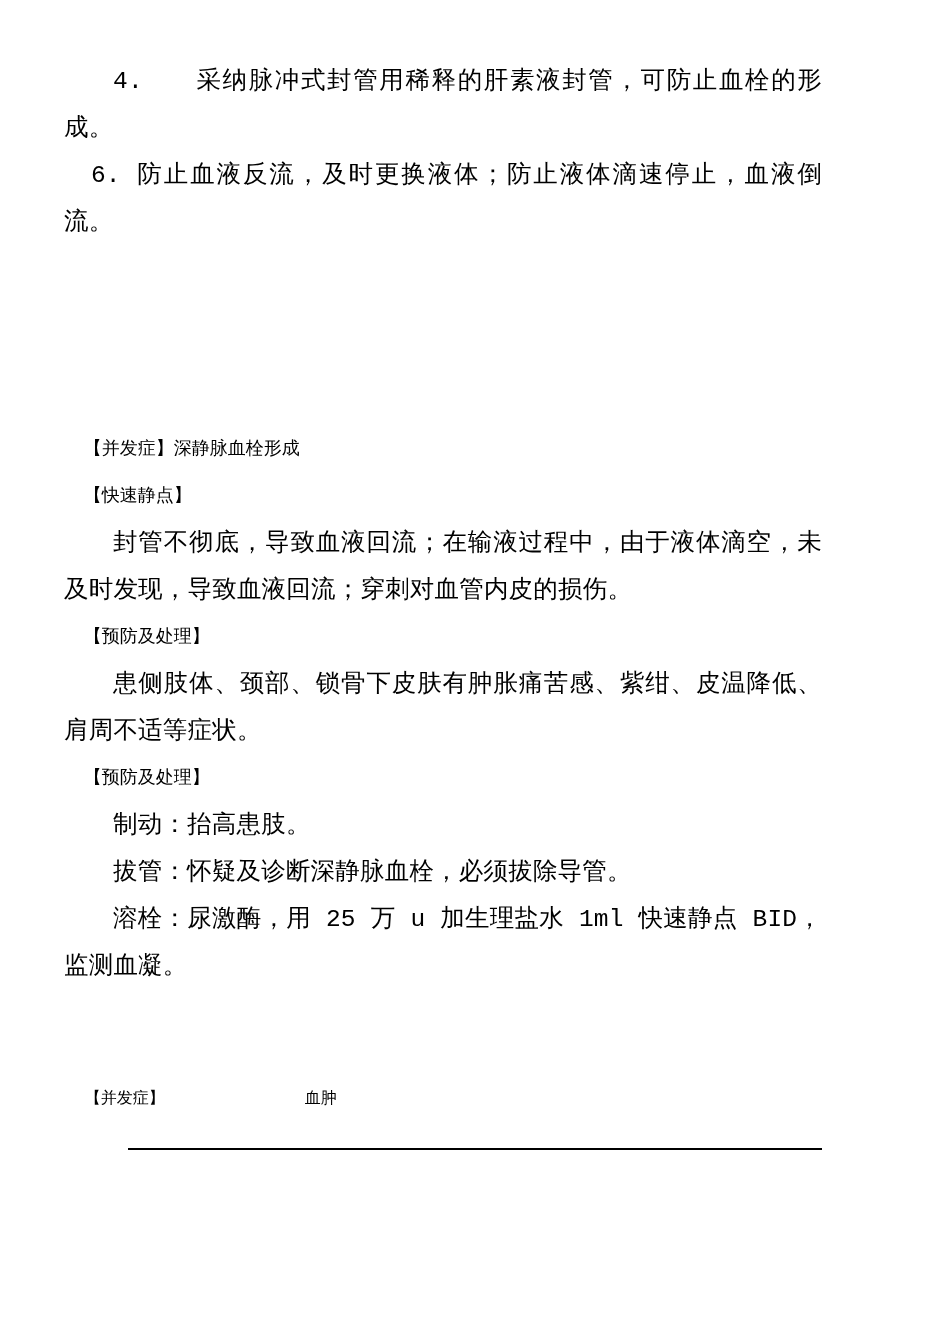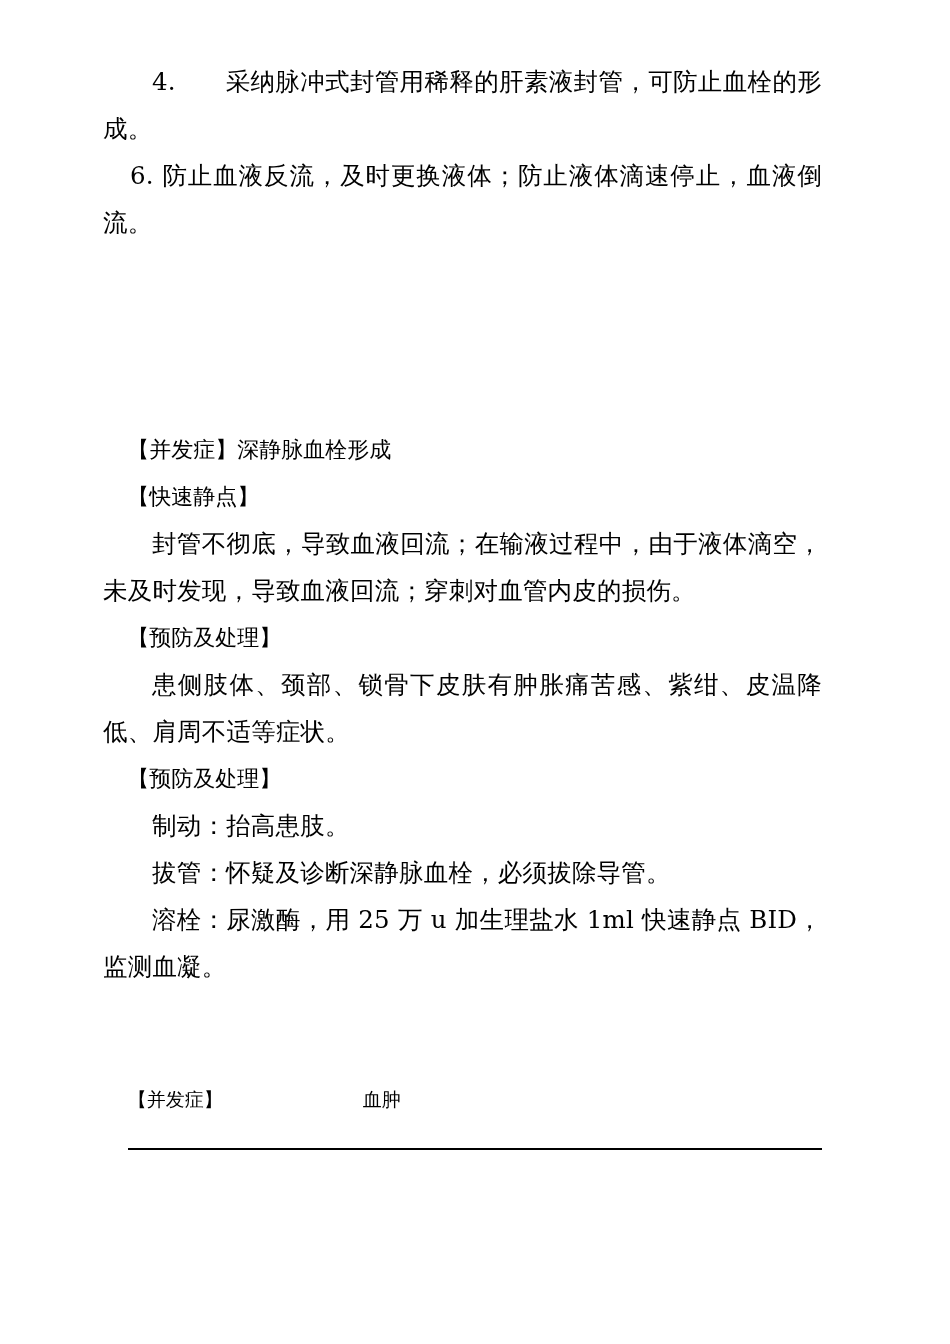--- a/index.html
+++ b/index.html
@@ -15,21 +15,22 @@
     position: relative;
     overflow: hidden;
   }
   .page {
     position: absolute;
     left: 0;
     top: 0;
     width: 950px;
     height: 1344px;
     box-sizing: border-box;
-    padding: 58px 128px 0 103px;
+    padding: 58px 128px 0 64px;
+    font-family: Liberation Mono, monospace;
   }
   .para {
     font-size: 24.5px;
     line-height: 47px;
     text-align: justify;
     text-justify: inter-ideograph;
     margin: 0;
     letter-spacing: 0.2px;
   }
   .indent {
@@ -38,28 +39,28 @@
   .indent-small {
     text-indent: 1.1em;
   }
   .spacer-lg {
     height: 180px;
   }
   .spacer-md {
     height: 86px;
   }
   .heading {
-    font-size: 22px;
+    font-size: 18px;
     line-height: 47px;
     margin: 0;
     text-indent: 1.1em;
   }
   .tail-line {
     text-indent: 1.3em;
-    font-size: 19px;
+    font-size: 16px;
     line-height: 47px;
     margin: 0;
   }
   .tail-gap {
     display: inline-block;
     width: 140px;
   }
   .rule {
     position: absolute;
     left: 128px;

